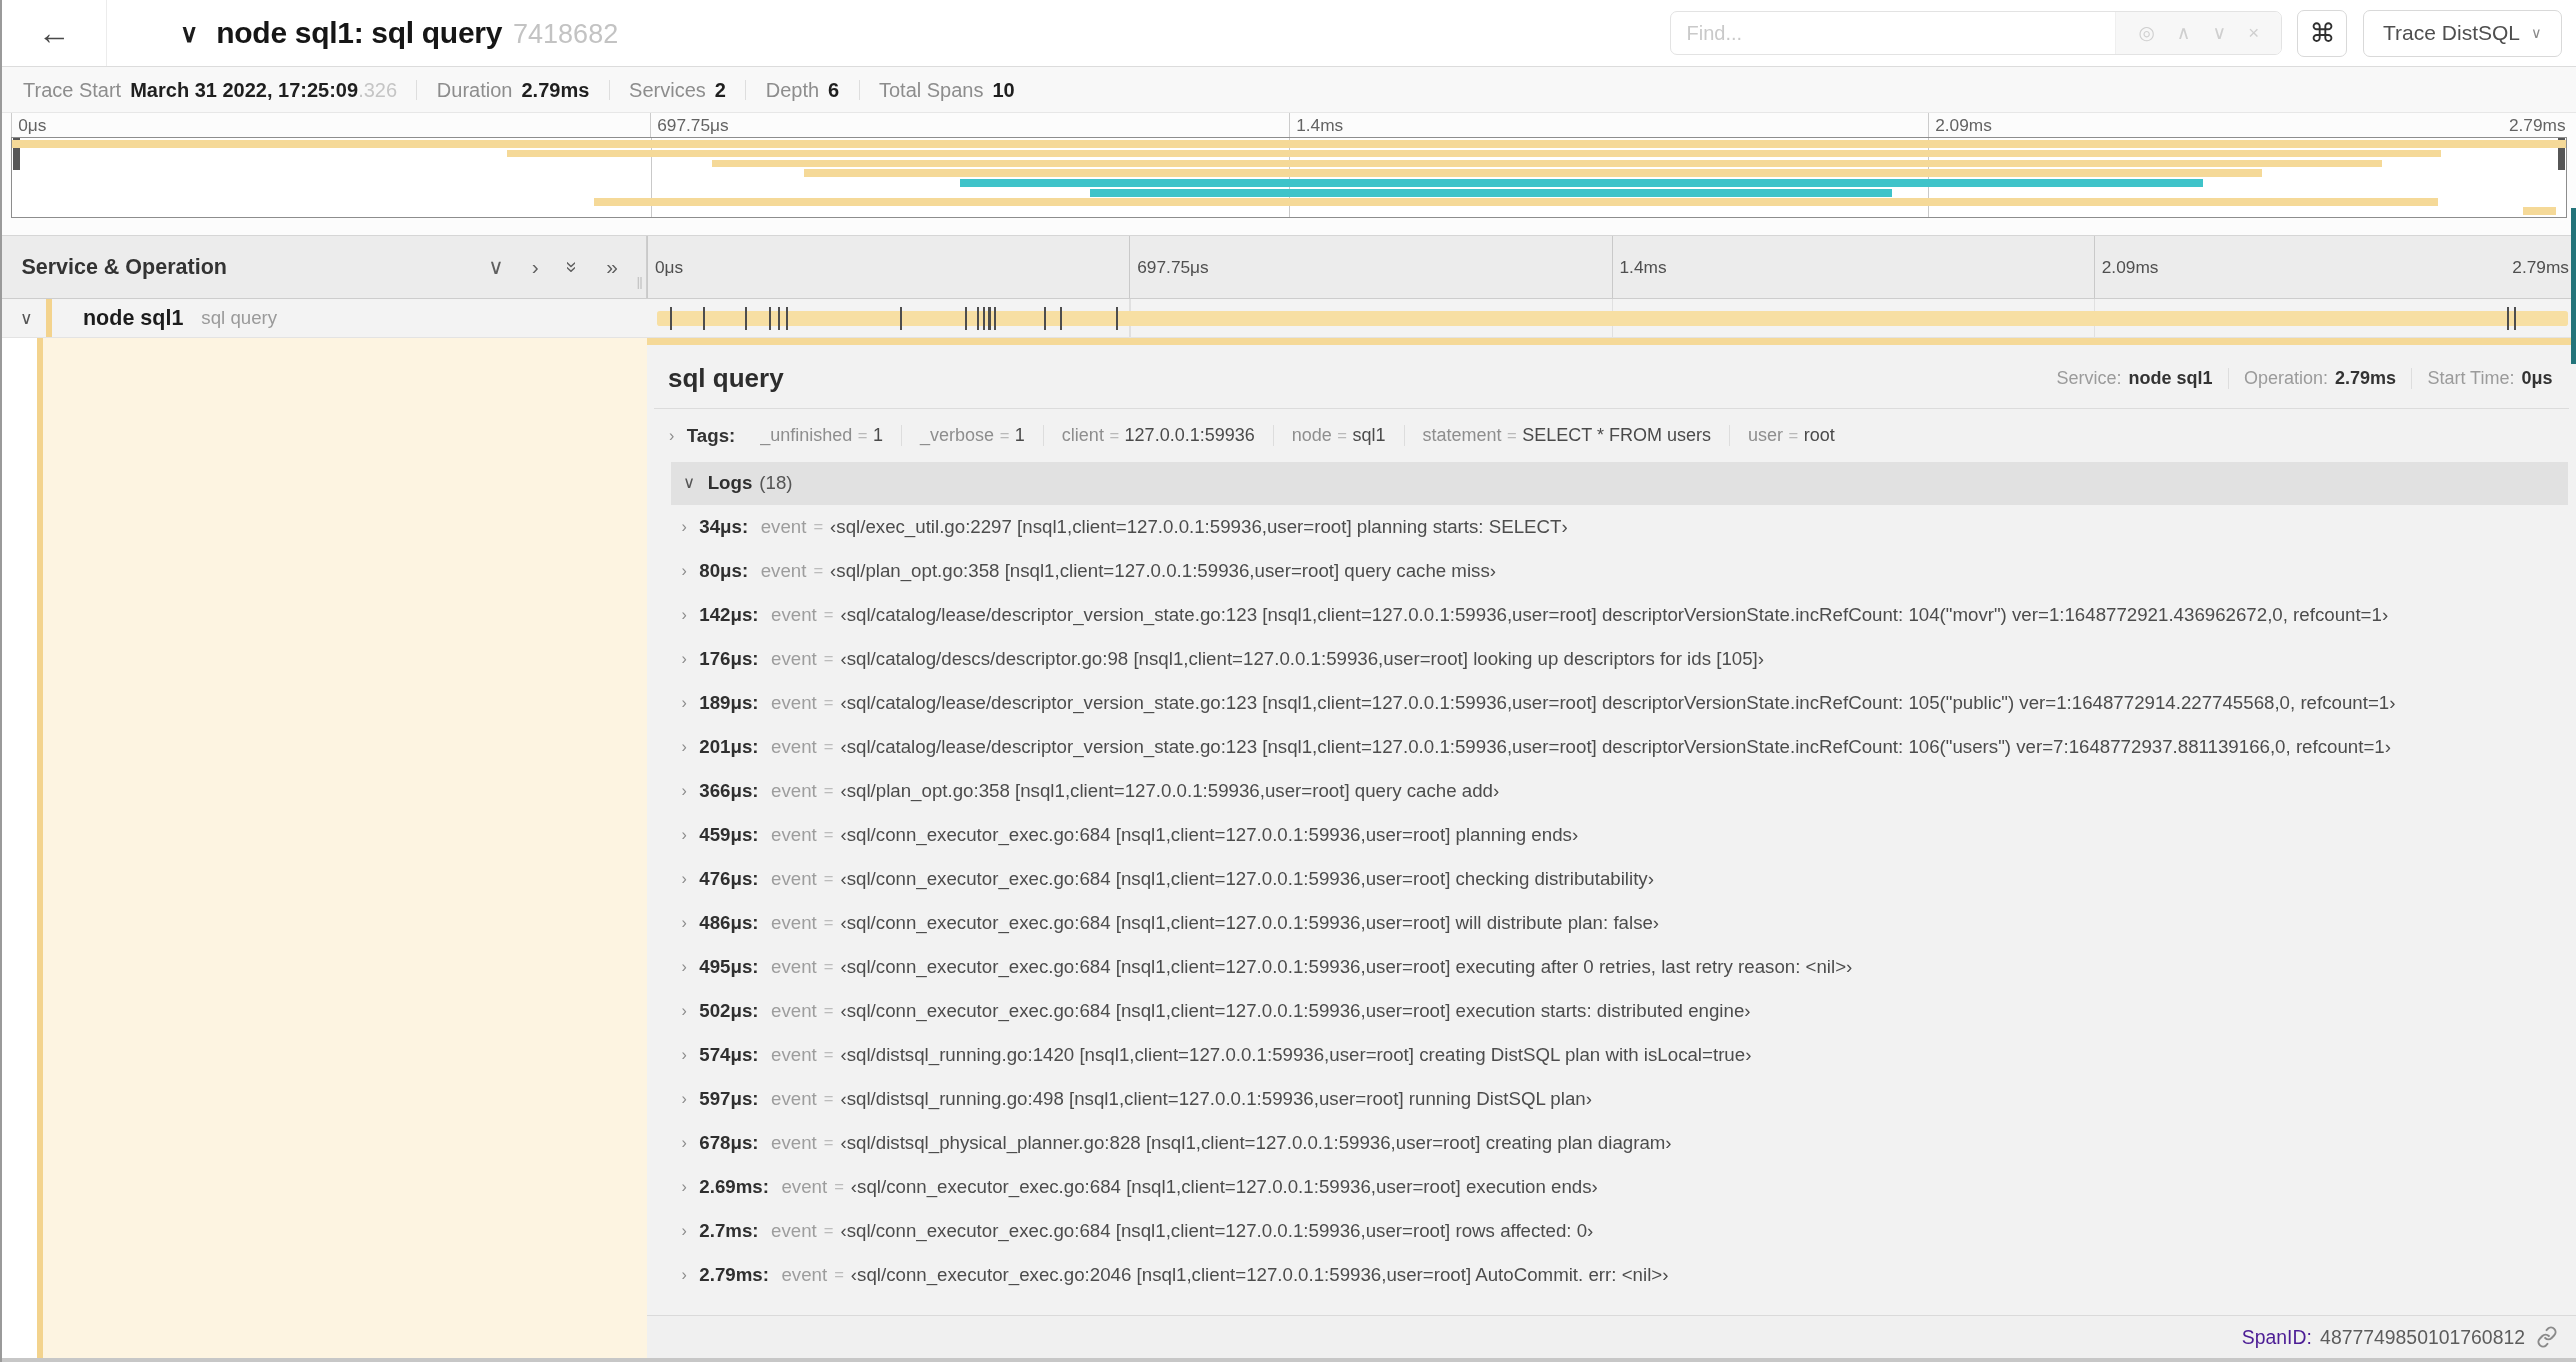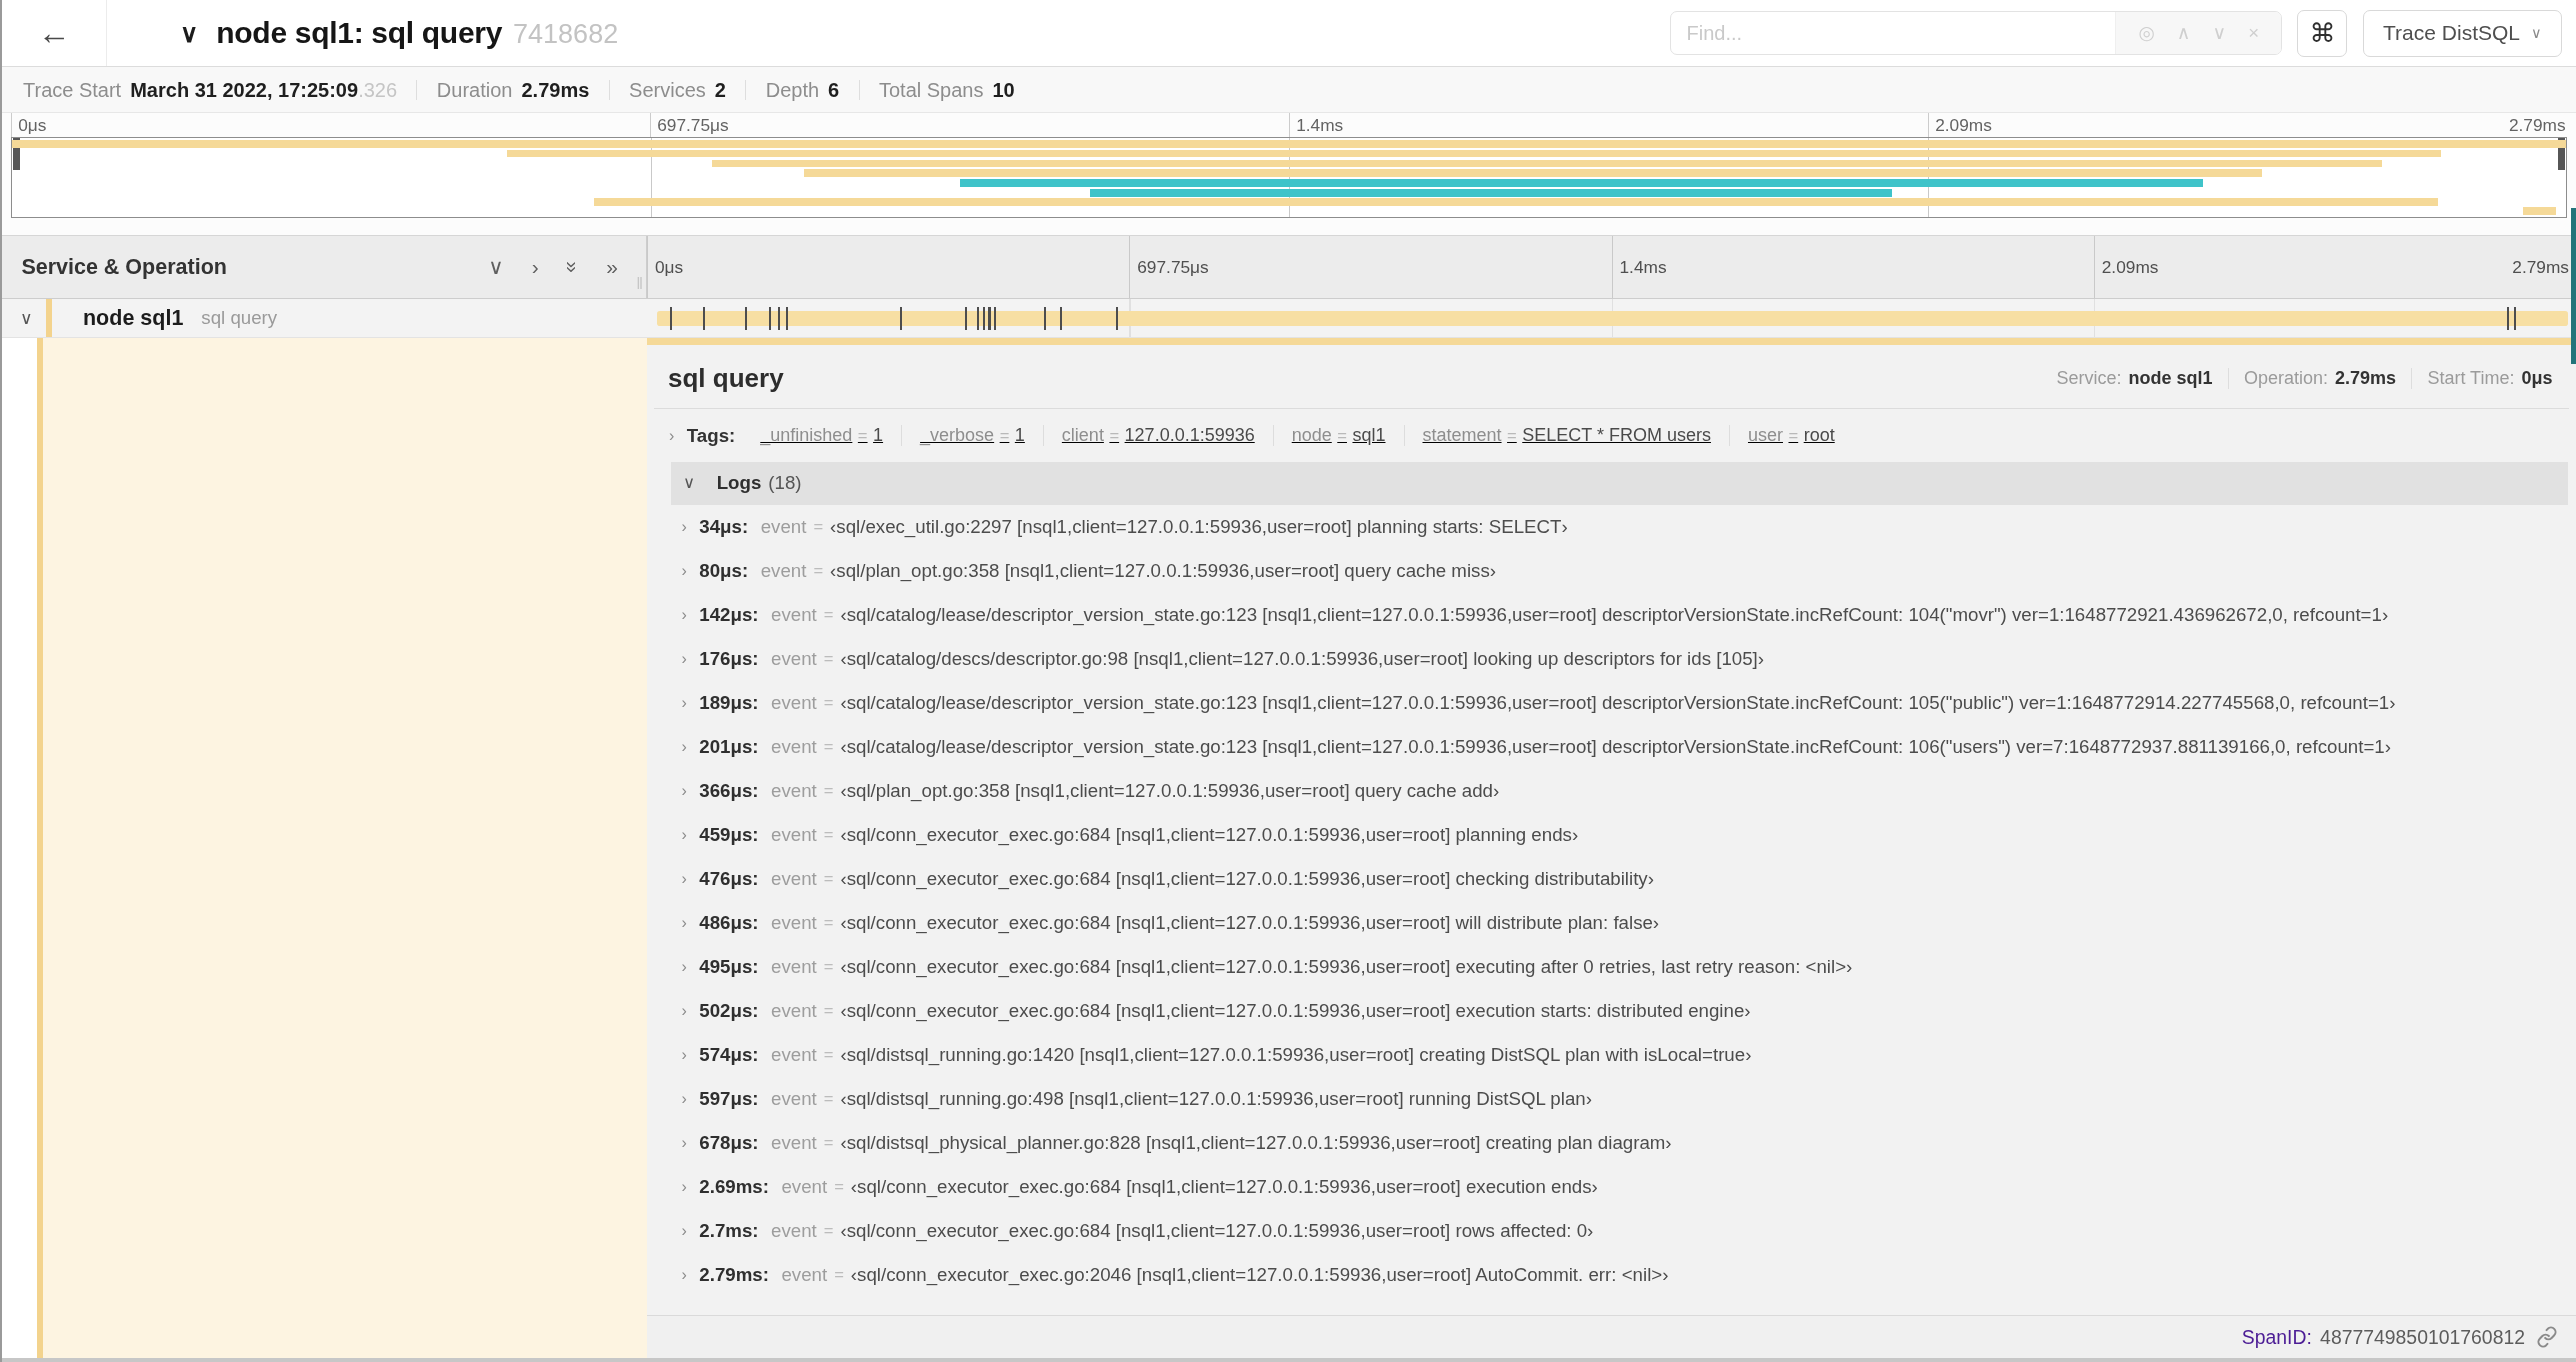--- a/index.html
+++ b/index.html
@@ -77,29 +77,29 @@
   .dp-title { font-size: 26px; font-weight: 700; color: #2d2d2d; }
   .dp-meta { margin-left: auto; display: flex; font-size: 18px; color: #9b9b9b; align-items: baseline; }
   .meta-item { padding: 0 15.2px; white-space: nowrap; }
   .meta-item:last-child { padding-right: 0; }
   .meta-item + .meta-item { border-left: 1.4px solid #ddd; }
   .meta-item b { color: #333; margin-left: 7px; font-weight: 700; }
   .dp-divider { height: 1.4px; background: #dcdcdc; margin: 0 7px; flex: none; }
   .dp-tags { display: flex; align-items: center; padding: 15.2px 21px 14px 22px; font-size: 18px; flex: none; cursor: pointer; }
   .chev { color: #8c8c8c; font-size: 16px; margin-right: 12.5px; flex: none; }
   .tags-label { font-weight: 700; color: #333; margin-right: 7px; font-size: 18.7px; }
-  .tags-list { display: flex; align-items: flex-end; text-decoration: underline; }
+  .tags-list { display: flex; align-items: flex-end; }
   .tag-item { padding: 0 18px; white-space: nowrap; color: #4a4a4a; }
   .tag-item + .tag-item { border-left: 1.4px solid #ddd; }
   .tag-key { color: #8e8e8e; }
   .tag-eq { color: #b9b9b9; margin: 0 5.5px; font-size: 16.6px; }
   .dp-logs { margin: 1.4px 8.3px 0 23.5px; flex: none; }
   .logs-header { height: 43px; background: #e1e1e1; display: flex; align-items: center; padding-left: 12.5px; font-size: 18.7px; cursor: pointer; }
   .logs-header .chev { font-size: 16.6px; color: #555; }
-  .logs-title { font-weight: 700; color: #2f2f2f; margin-left: 9px; }
+  .logs-title { font-weight: 700; color: #2f2f2f; }
   .logs-count { color: #555; margin-left: 7px; }
   .log-row { height: 44px; display: flex; align-items: center; padding-left: 11px; font-size: 18.7px; white-space: nowrap; cursor: pointer; overflow: hidden; }
   .log-time { font-weight: 700; color: #2f2f2f; margin-right: 12.5px; }
   .log-field { color: #9d9d9d; }
   .log-eq { color: #bcbcbc; margin: 0 7px; font-size: 16.6px; }
   .log-msg { color: #4c4c4c; }
   .logs-note { font-size: 16px; color: #ababab; padding: 11px 0 0 2.8px; }
   .dp-bottom { margin-top: auto; height: 43px; border-top: 1.4px solid #dadada; background: #f0f0f0; display: flex; align-items: center; justify-content: flex-end; padding-right: 18px; font-size: 19.4px; flex: none; }
   .sid-label { color: #4c1d95; }
   .sid-value { color: #5c5c5c; margin-left: 8.3px; }

